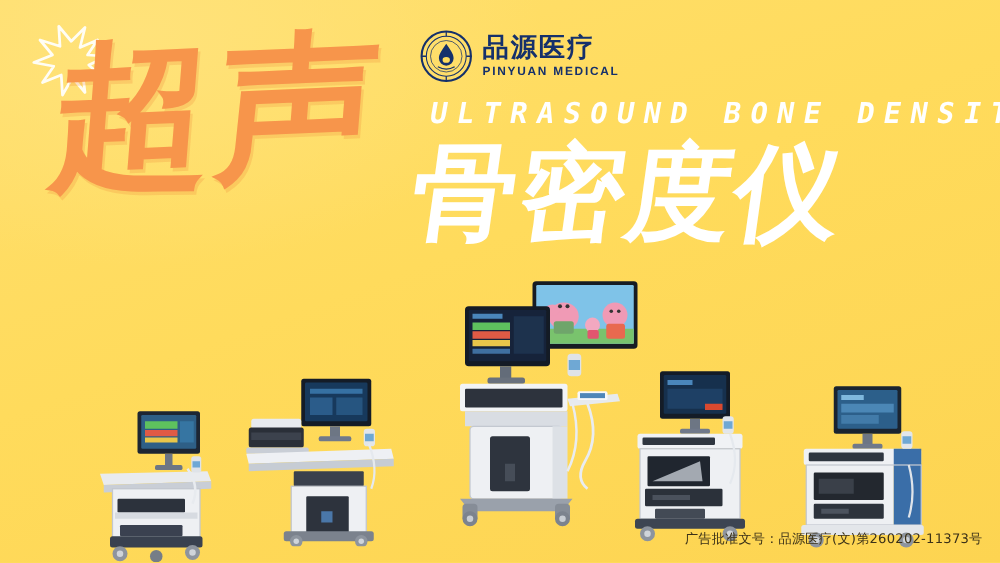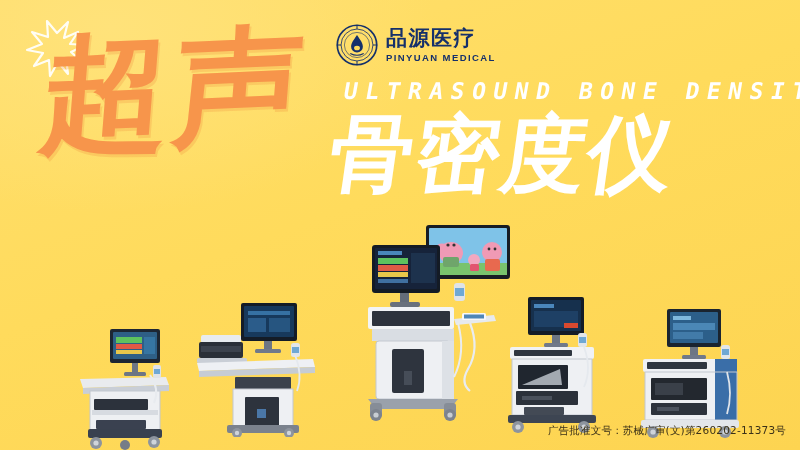--- a/index.html
+++ b/index.html
@@ -283,15 +283,15 @@
         <circle cx="18" cy="127" r="6" fill="#8d949e"></circle>
         <circle cx="18" cy="127" r="2.6" fill="#cfd4da"></circle>
         <circle cx="90" cy="127" r="6" fill="#8d949e"></circle>
         <circle cx="90" cy="127" r="2.6" fill="#cfd4da"></circle>
         <path d="M92 67 q6 22 0 42" fill="none" stroke="#dfe4ea" stroke-width="1.8"></path>
       </g>
     </svg>
 
   </div>
 
-  <div class="approval">广告批准文号：苏械广审(文)第260202-11373号</div>
+  <div class="approval">广告批准文号：品源医疗(文)第260202-11373号</div>
 
 </div>
 
 </body></html>

